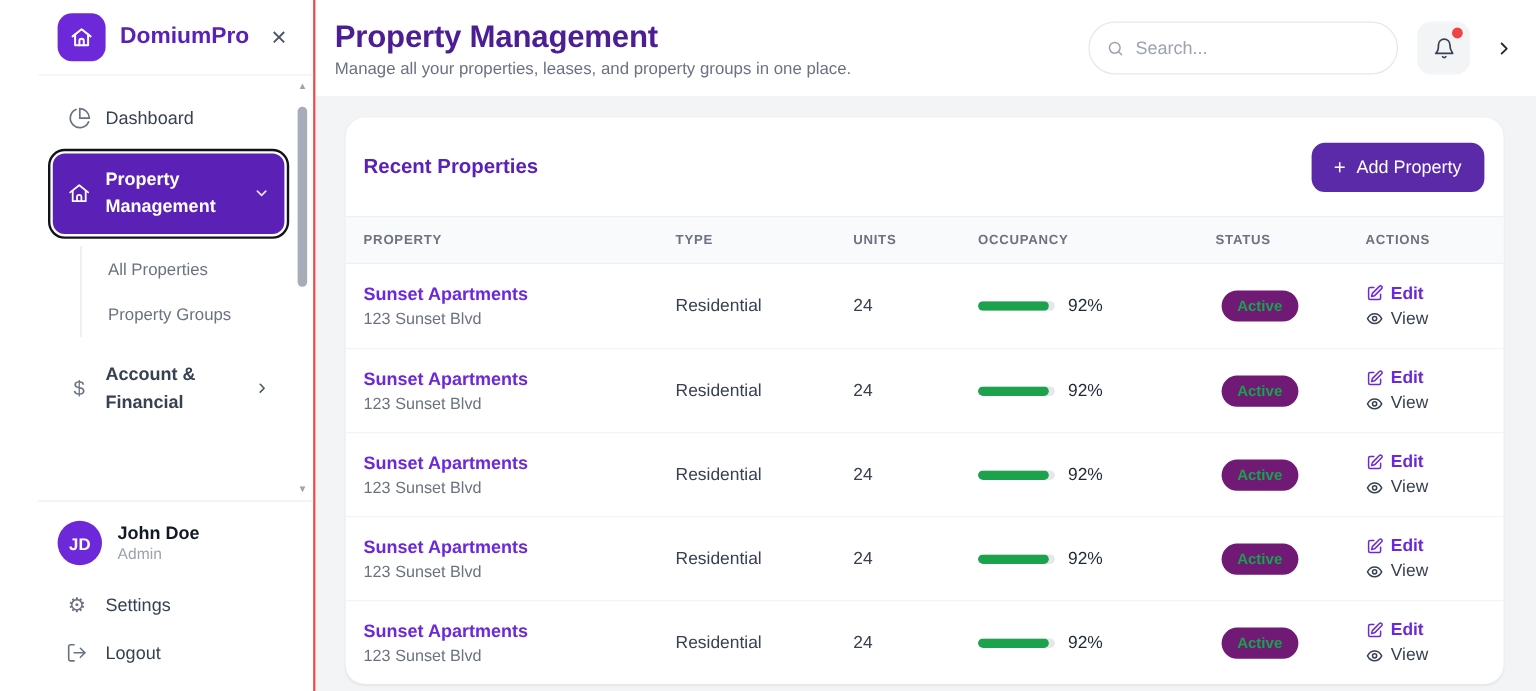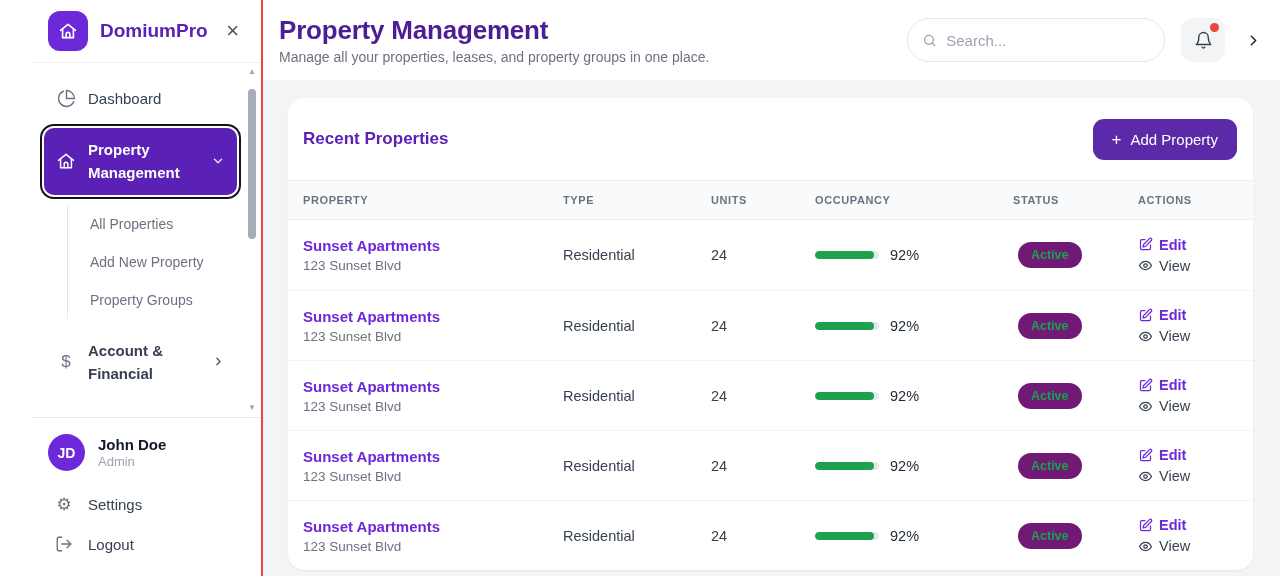--- a/index.html
+++ b/index.html
@@ -124,21 +124,20 @@
           <span class="nlabel">Property Management</span>
           <span class="chev">
             <svg width="14" height="14" viewBox="0 0 24 24" fill="none" stroke="currentColor" stroke-width="2.4" stroke-linecap="round" stroke-linejoin="round">
                 <path d="M6 9l6 6 6-6"></path>
               </svg>
           </span>
         </div>
 
         <div class="submenu">
           <div class="sub-item">All Properties</div>
-          <div class="sub-item">Add New Property</div>
           <div class="sub-item">Property Groups</div>
         </div>
 
         <div class="nav-item">
           <span class="nicon dollar">$</span>
           <span class="nlabel" style="font-weight:600;">Account &amp; Financial</span>
           <span class="chev">
             <svg width="13" height="13" viewBox="0 0 24 24" fill="none" stroke="#4b5563" stroke-width="2.4" stroke-linecap="round" stroke-linejoin="round">
                 <path d="M9 6l6 6-6 6"></path>
               </svg>

